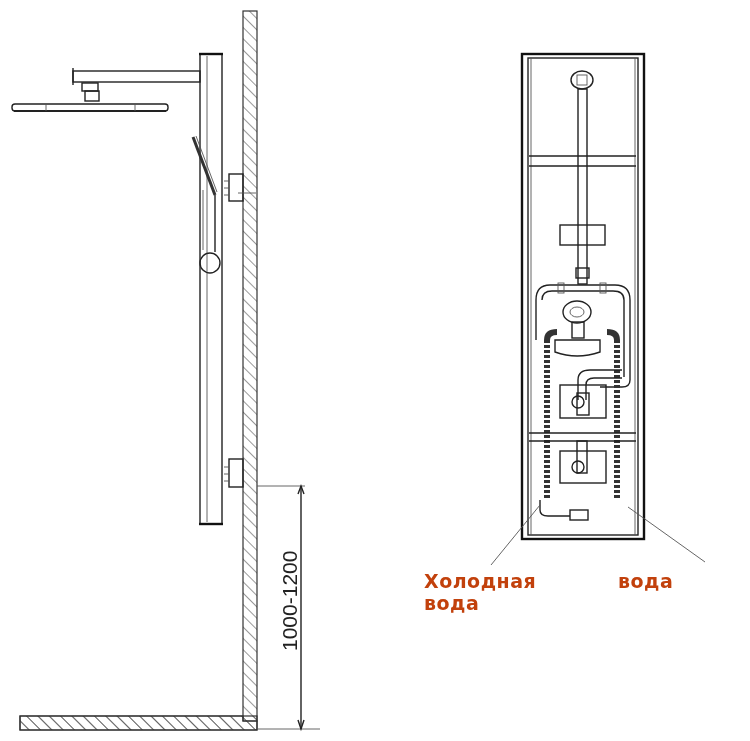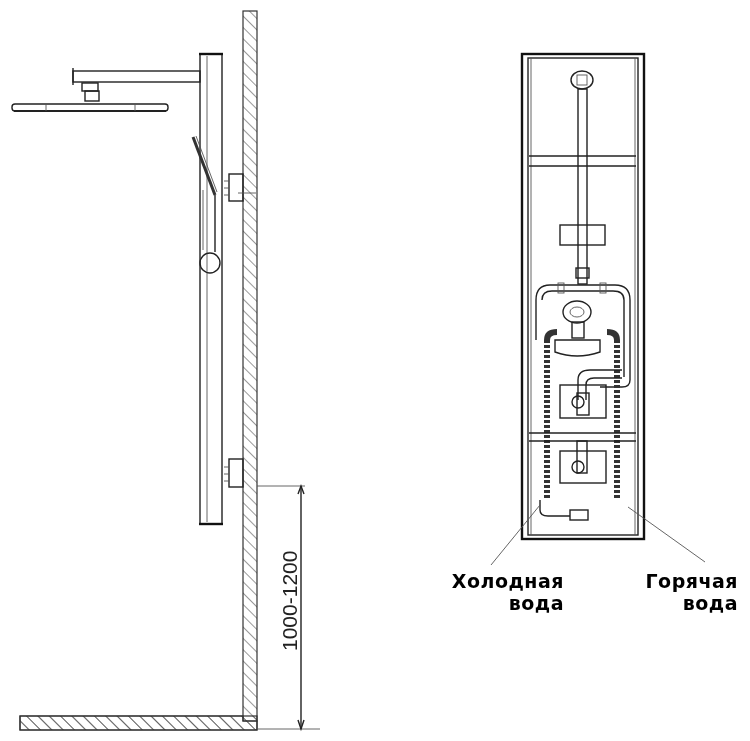--- a/index.html
+++ b/index.html
@@ -3,21 +3,21 @@
 <meta charset="utf-8">
 <style>
   html, body { margin: 0; padding: 0; background: #ffffff; }
   body { width: 750px; height: 741px; position: relative; overflow: hidden;
          font-family: "Liberation Sans", sans-serif; }
   svg { position: absolute; left: 0; top: 0; }
   .ln { stroke: #222; fill: none; stroke-width: 1.4; }
   .thick { stroke: #111; fill: none; stroke-width: 2.4; }
   .thin { stroke: #555; fill: none; stroke-width: 0.9; }
   .label { position: absolute; font-family: "DejaVu Sans", sans-serif; font-weight: bold;
-           font-size: 19px; color: #000000; text-align: right; line-height: 22px; letter-spacing: 0.5px; }
+           font-size: 19px; color: #c2410c; text-align: left; line-height: 22px; letter-spacing: 0.5px; }
   .dim-label { position: absolute; font-family: "Liberation Sans", sans-serif; font-size: 21px;
                color: #222; transform: rotate(-90deg); transform-origin: center center; white-space: nowrap; }
 </style>
 </head>
 <body>
 
 <svg width="750" height="741" viewBox="0 0 750 741">
   <defs>
     <pattern id="hatch" patternUnits="userSpaceOnUse" width="8" height="8" patternTransform="rotate(-45)">
       <line x1="0" y1="0" x2="0" y2="8" stroke="#333" stroke-width="1"></line>
@@ -171,15 +171,14 @@
 </svg>
 
 <div class="dim-label" style="left:240px; top:589px; width:100px; text-align:center;">1000-1200</div>
 
 <div class="label" style="left:424px; top:570px; width:140px;">
   <div>Холодная</div>
   <div>вода</div>
 </div>
 
 <div class="label" style="left:618px; top:570px; width:120px;">
-  <div>Горячая</div>
   <div>вода</div>
 </div>
 
 </body></html>

